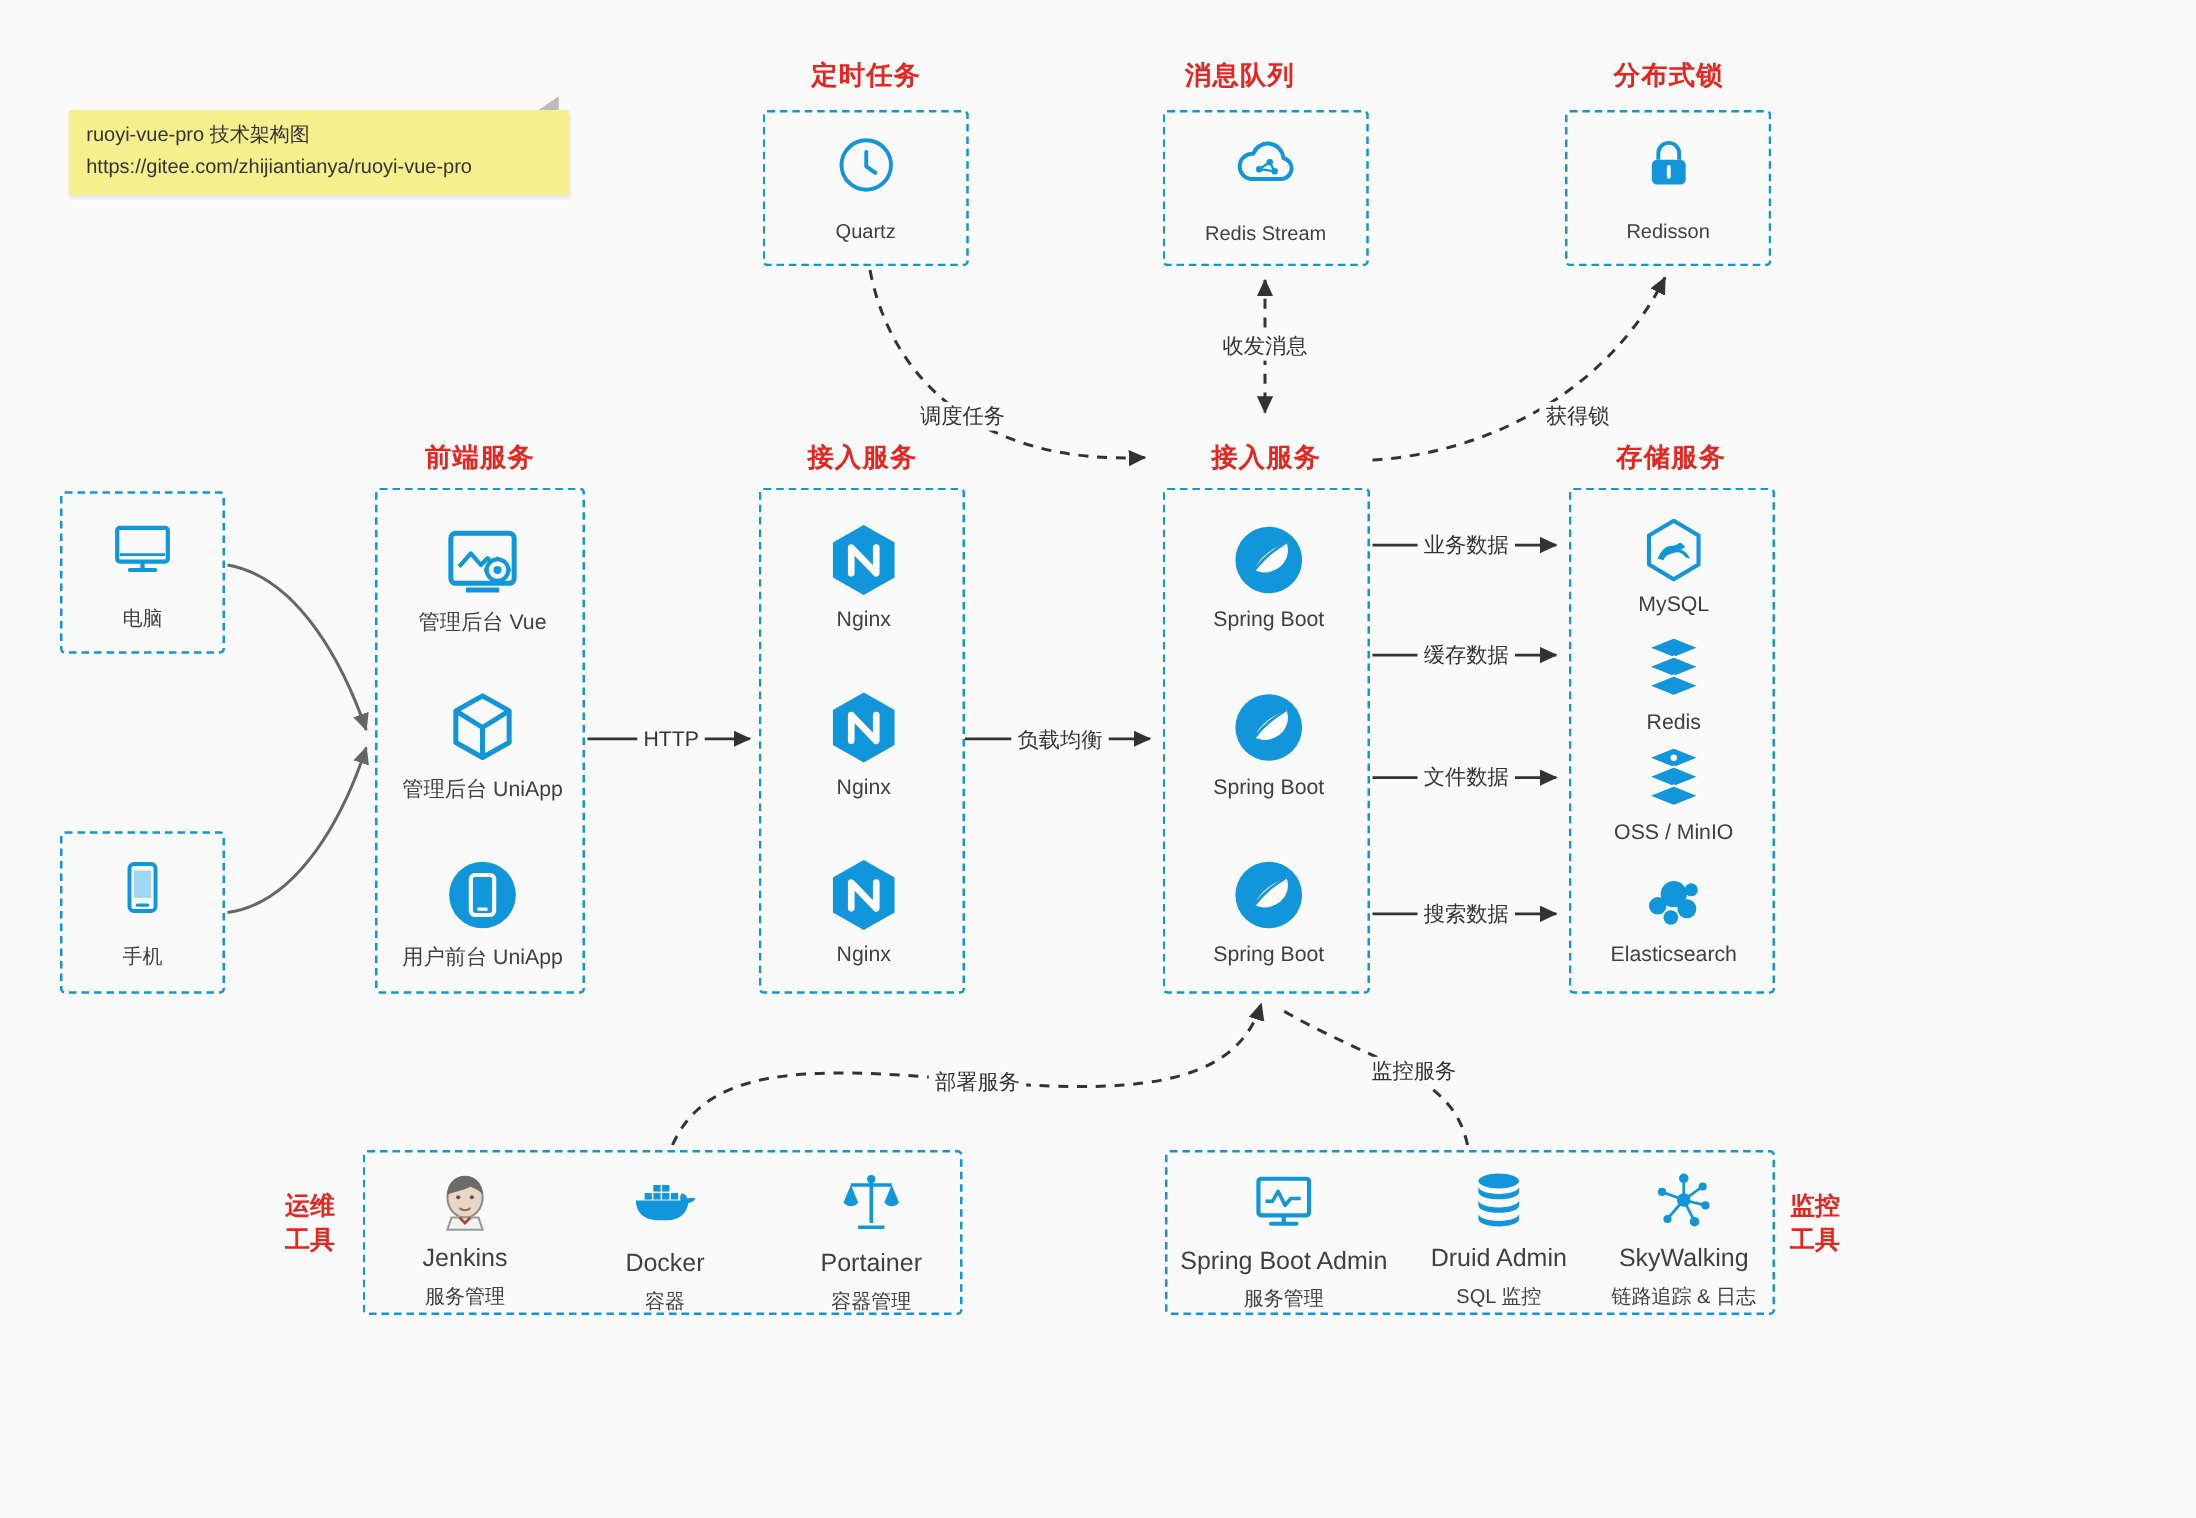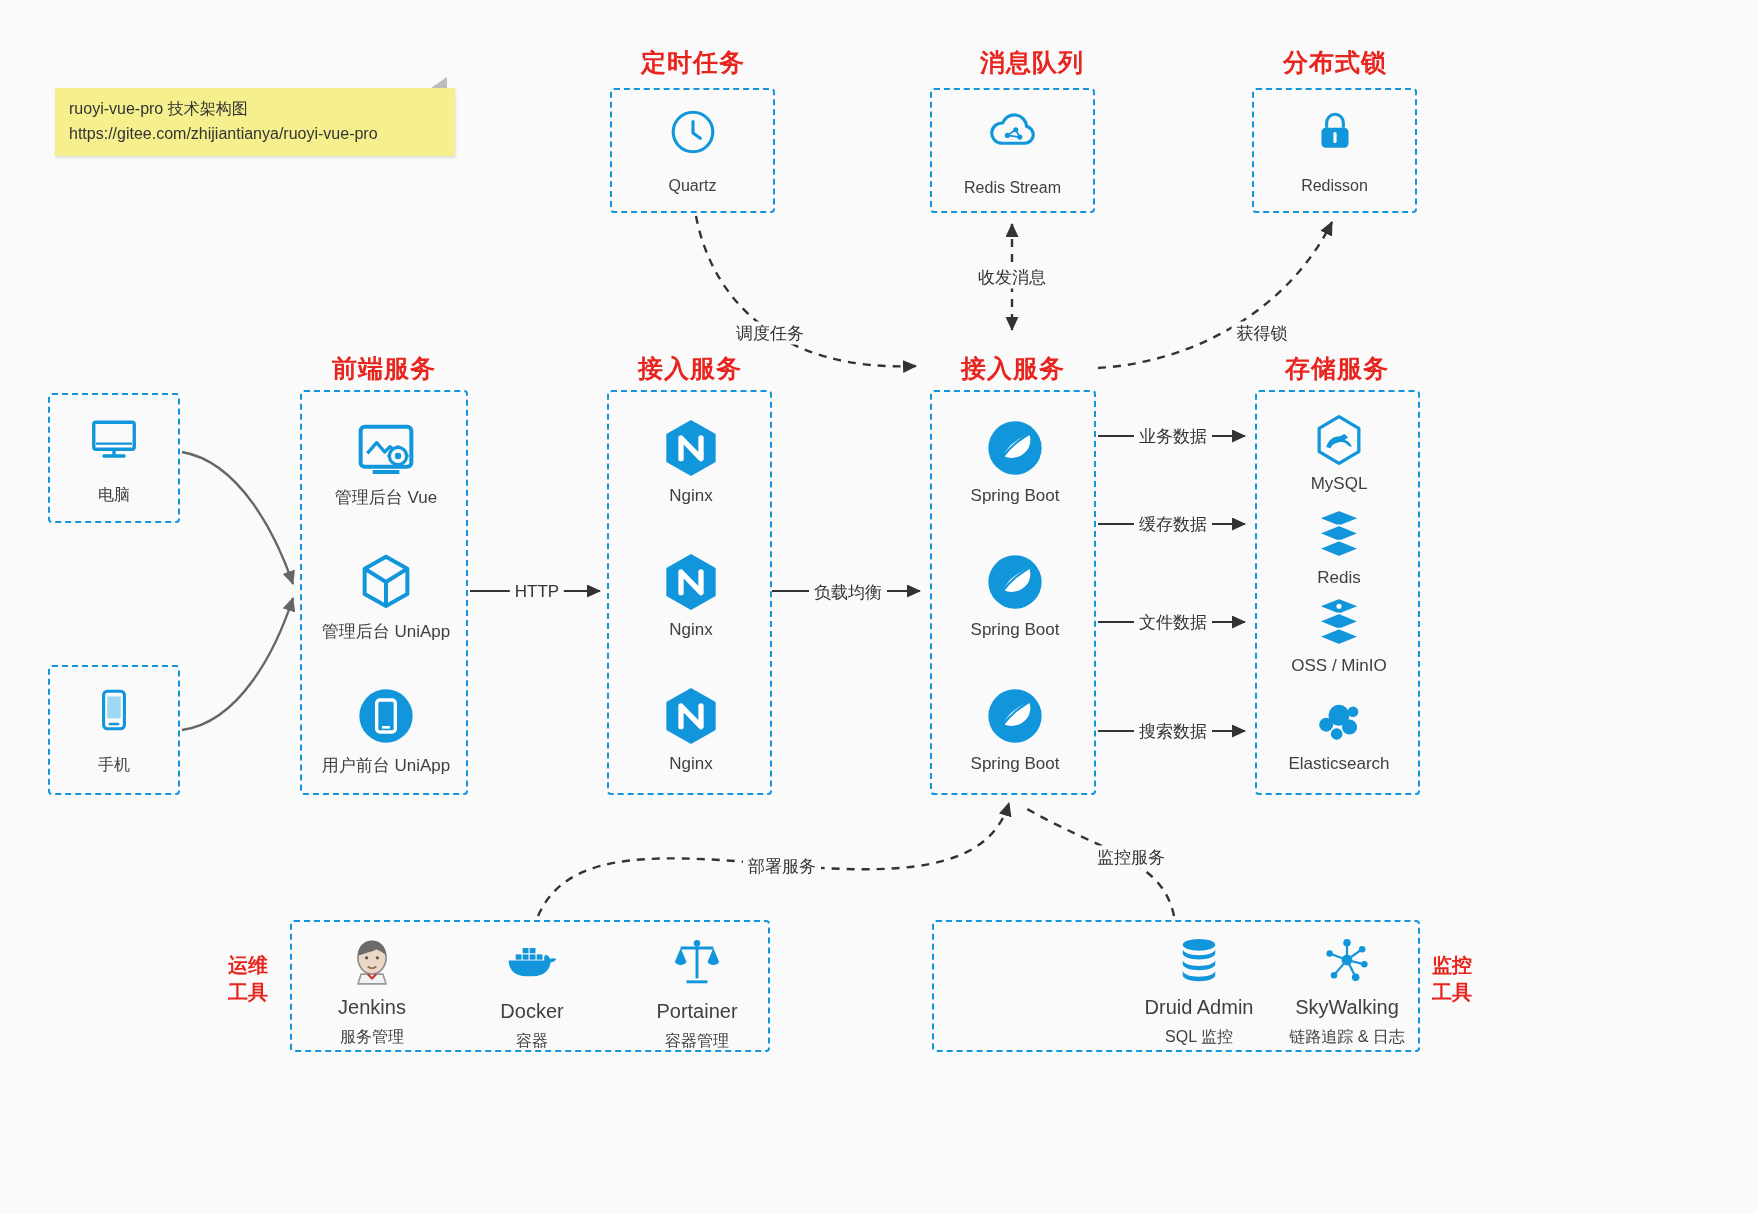--- a/index.html
+++ b/index.html
@@ -4,21 +4,21 @@
 <style>
   *{box-sizing:border-box}
   body{margin:0;background:#fafafa;font-family:"Liberation Sans","DejaVu Sans",sans-serif;color:#333}
   .canvas{position:relative;width:1757px;height:1214px;background:#fafafa;overflow:hidden}
   .edges{position:absolute;left:0;top:0;z-index:1;pointer-events:none}
   .edge-solid{fill:none;stroke:#333;stroke-width:2.2}
   .edge-gray{fill:none;stroke:#666;stroke-width:2.4}
   .edge-dash{fill:none;stroke:#333;stroke-width:2.4;stroke-dasharray:8 7}
   .gbox{position:absolute;border:2px dashed #1296db;border-radius:4px;z-index:2}
   .flexc{display:flex;flex-direction:column;align-items:center;justify-content:center;gap:20px}
-  .gtitle{position:absolute;transform:translateX(-50%);font-size:25px;font-weight:700;color:#e8241f;letter-spacing:1px;white-space:nowrap;z-index:2}
+  .gtitle{position:absolute;transform:translateX(-50%);font-size:21px;font-weight:700;color:#e8241f;letter-spacing:1px;white-space:nowrap;z-index:2}
   .node{position:absolute;display:flex;flex-direction:column;align-items:center;gap:6px;text-align:center;z-index:2}
   .nlabel{font-size:17px;color:#404040;white-space:nowrap}
   .slabel{font-size:16px;color:#404040;white-space:nowrap}
   .bname{font-size:20px;color:#404040;white-space:nowrap;margin-top:4px}
   .bdesc{font-size:16px;color:#404040;white-space:nowrap;margin-top:2px}
   .elabel{position:absolute;transform:translate(-50%,-50%);background:#fafafa;padding:0 5px;font-size:17px;color:#333;white-space:nowrap;z-index:3}
   .sidelabel{position:absolute;font-size:20px;font-weight:700;color:#e8241f;line-height:1.35;z-index:2}
   .note{position:absolute;left:55px;top:88px;width:400px;background:#f5f08d;padding:9px 14px;font-size:16px;line-height:1.55;color:#333;z-index:2;box-shadow:1px 2px 3px rgba(0,0,0,.10)}
   .note::before{content:"";position:absolute;top:-11px;right:8px;border-left:16px solid transparent;border-bottom:11px solid #bcbcbc}
   svg{display:block}
@@ -54,21 +54,21 @@
     <path class="edge-dash" d="M538 916 C565 855 640 852 770 864 C900 876 988 872 1009 803" marker-end="url(#ah)"></path>
     <path class="edge-dash" d="M1174 916 C1162 858 1100 852 1022 806"></path>
   </svg>
 
   <div class="note">
     <div>ruoyi-vue-pro 技术架构图</div>
     <div>https://gitee.com/zhijiantianya/ruoyi-vue-pro</div>
   </div>
 
   <div class="gtitle" style="left:693px;top:46px">定时任务</div>
-  <div class="gtitle" style="left:1032px;top:46px">消息队列</div>
+  <div class="gtitle" style="left:992px;top:46px">消息队列</div>
   <div class="gtitle" style="left:1335px;top:46px">分布式锁</div>
 
   <div class="gbox flexc" style="left:610px;top:88px;width:165px;height:125px">
     <span>
       <svg viewBox="0 0 48 48" width="50" height="50">
           <circle cx="24" cy="24" r="19" fill="none" stroke="#1296db" stroke-width="3"></circle>
           <path d="M24 14 V25 L31 30" fill="none" stroke="#1296db" stroke-width="3" stroke-linecap="round" stroke-linejoin="round"></path>
         </svg>
     </span>
     <div class="slabel">Quartz</div>
@@ -338,20 +338,32 @@
             <path d="M10 12 l-5 12 a6.2 6.2 0 0 0 10 0 z" fill="#1296db"></path>
             <path d="M38 12 l-5 12 a6.2 6.2 0 0 0 10 0 z" fill="#1296db"></path>
           </svg>
       </span>
       <div class="bname">Portainer</div>
       <div class="bdesc">容器管理</div>
     </div>
   </div>
 
   <div class="gbox" style="left:932px;top:920px;width:488px;height:132px">
+    <div class="node" style="left:8px;top:12px;width:170px">
+      <span>
+        <svg viewBox="0 0 48 48" width="54" height="54">
+            <rect x="6" y="8" width="36" height="26" rx="2" fill="none" stroke="#1296db" stroke-width="3"></rect>
+            <path d="M11 24 h5 l4 -7 5 10 4 -5 h7" fill="none" stroke="#1296db" stroke-width="2.5" stroke-linejoin="round"></path>
+            <line x1="24" y1="34" x2="24" y2="39" stroke="#1296db" stroke-width="3"></line>
+            <line x1="15" y1="40" x2="33" y2="40" stroke="#1296db" stroke-width="3" stroke-linecap="round"></line>
+          </svg>
+      </span>
+      <div class="bname">Spring Boot Admin</div>
+      <div class="bdesc">服务管理</div>
+    </div>
     <div class="node" style="left:180px;top:12px;width:170px">
       <span>
         <svg viewBox="0 0 48 48" width="52" height="52">
             <g fill="#1296db">
               <ellipse cx="24" cy="10" rx="15" ry="5.5"></ellipse>
               <path d="M9 14 c0 3 6.7 5.5 15 5.5 s15 -2.5 15 -5.5 v4 c0 3 -6.7 5.5 -15 5.5 S9 21 9 18 z"></path>
               <path d="M9 24 c0 3 6.7 5.5 15 5.5 s15 -2.5 15 -5.5 v4 c0 3 -6.7 5.5 -15 5.5 S9 31 9 28 z"></path>
               <path d="M9 34 c0 3 6.7 5.5 15 5.5 s15 -2.5 15 -5.5 v4 c0 3 -6.7 5.5 -15 5.5 S9 41 9 38 z"></path>
             </g>
           </svg>

